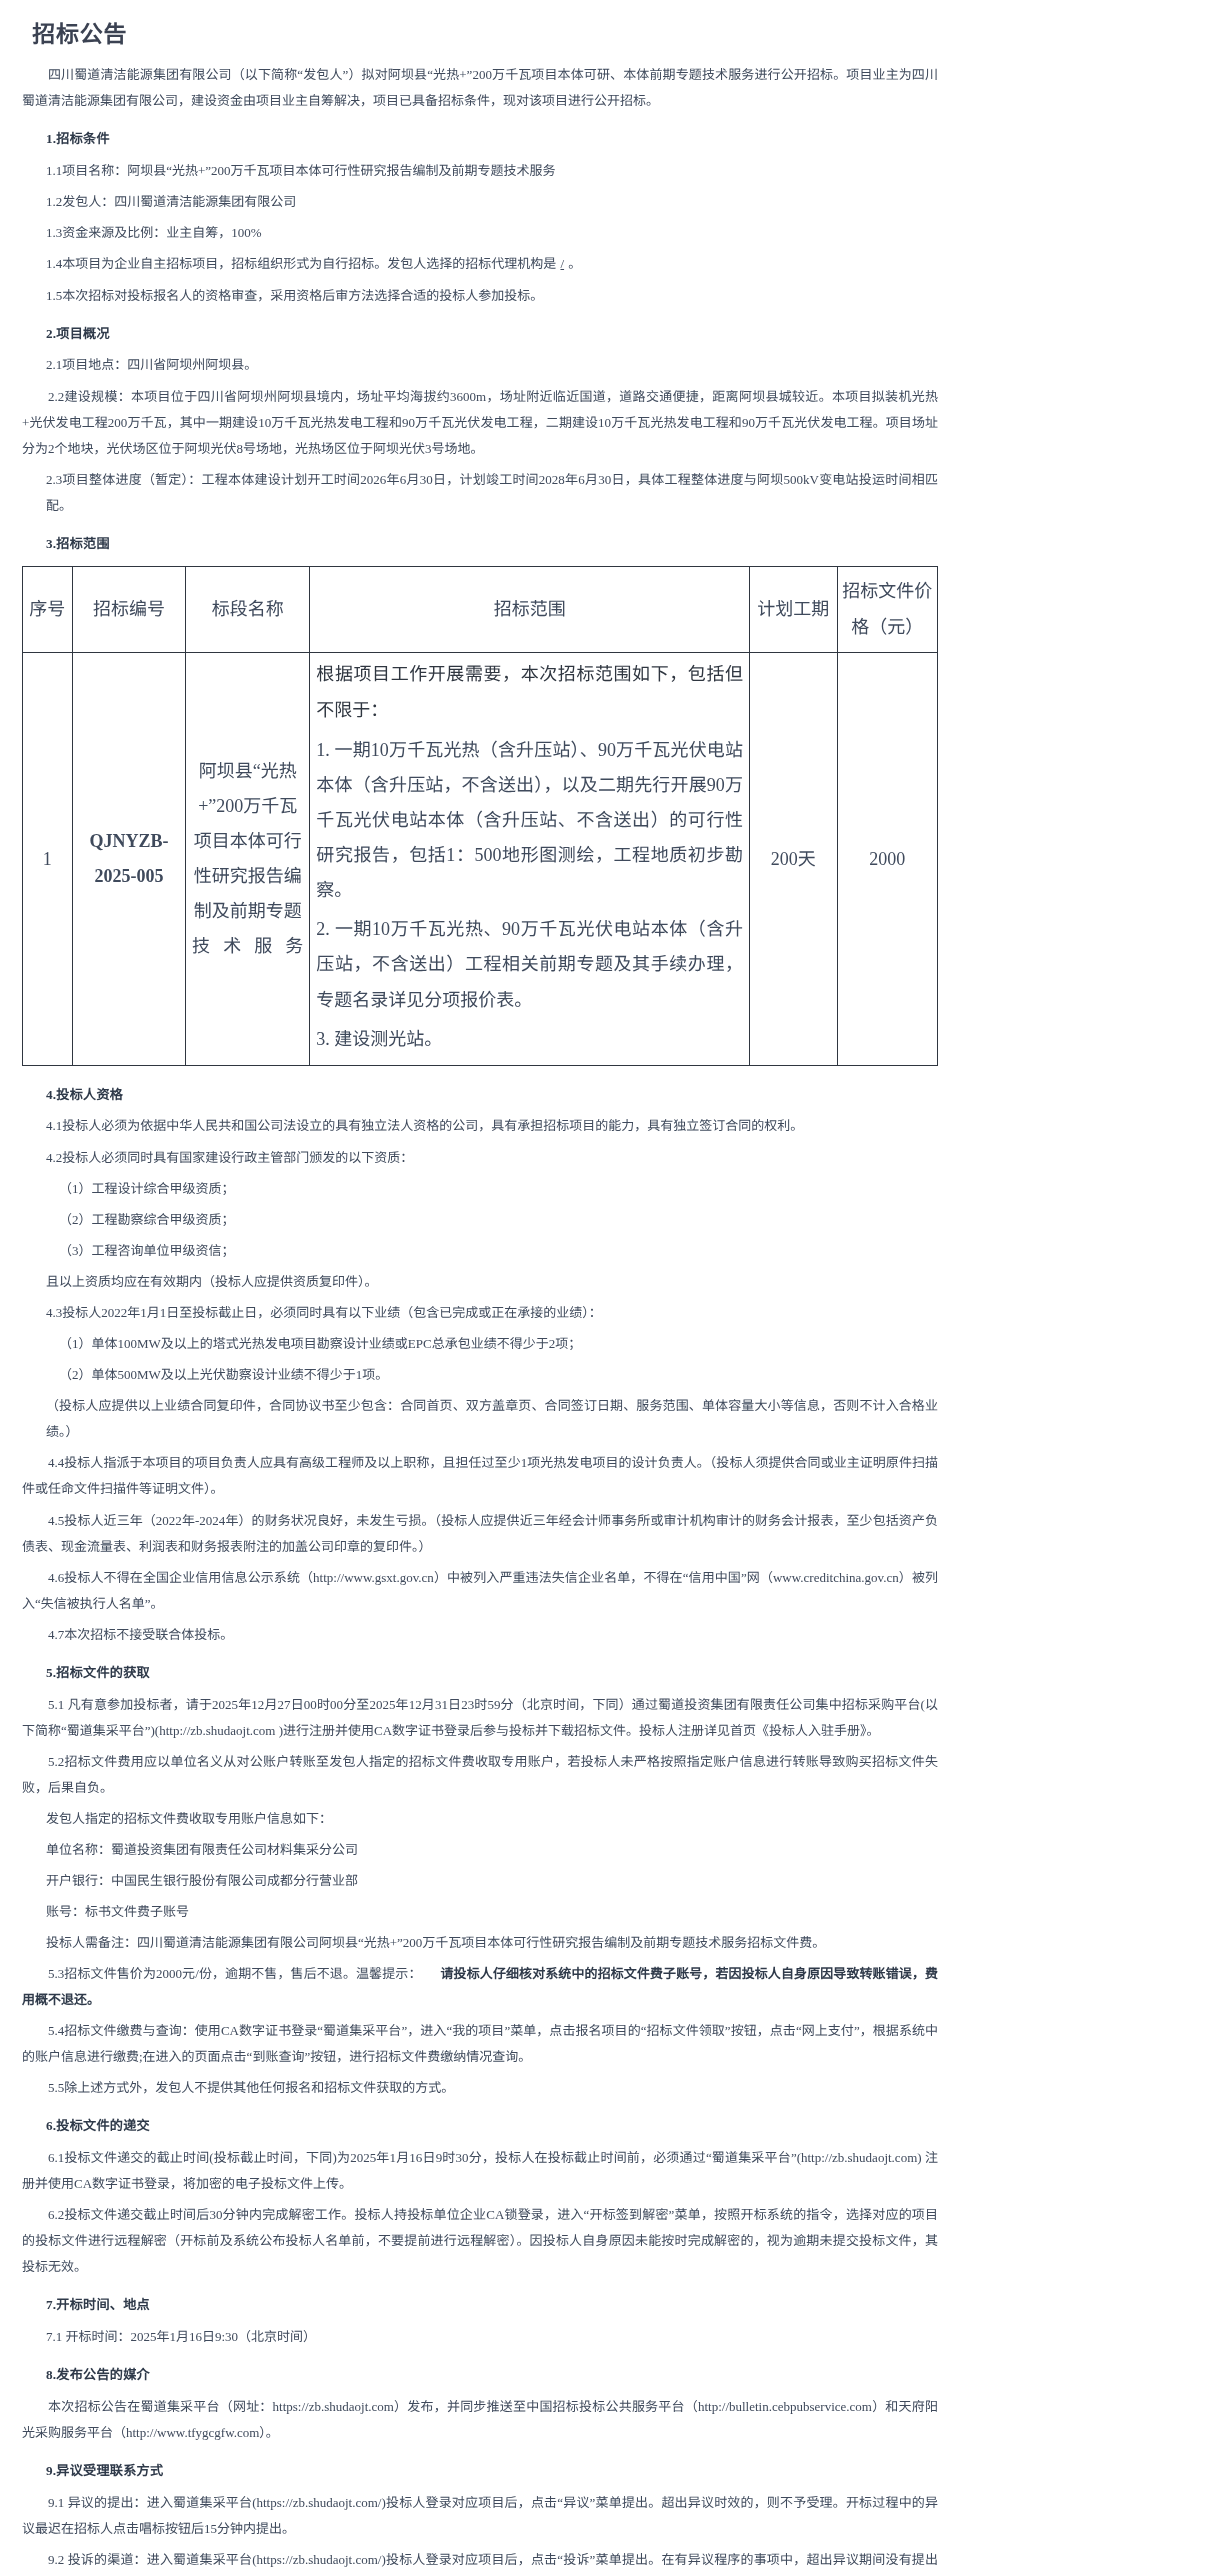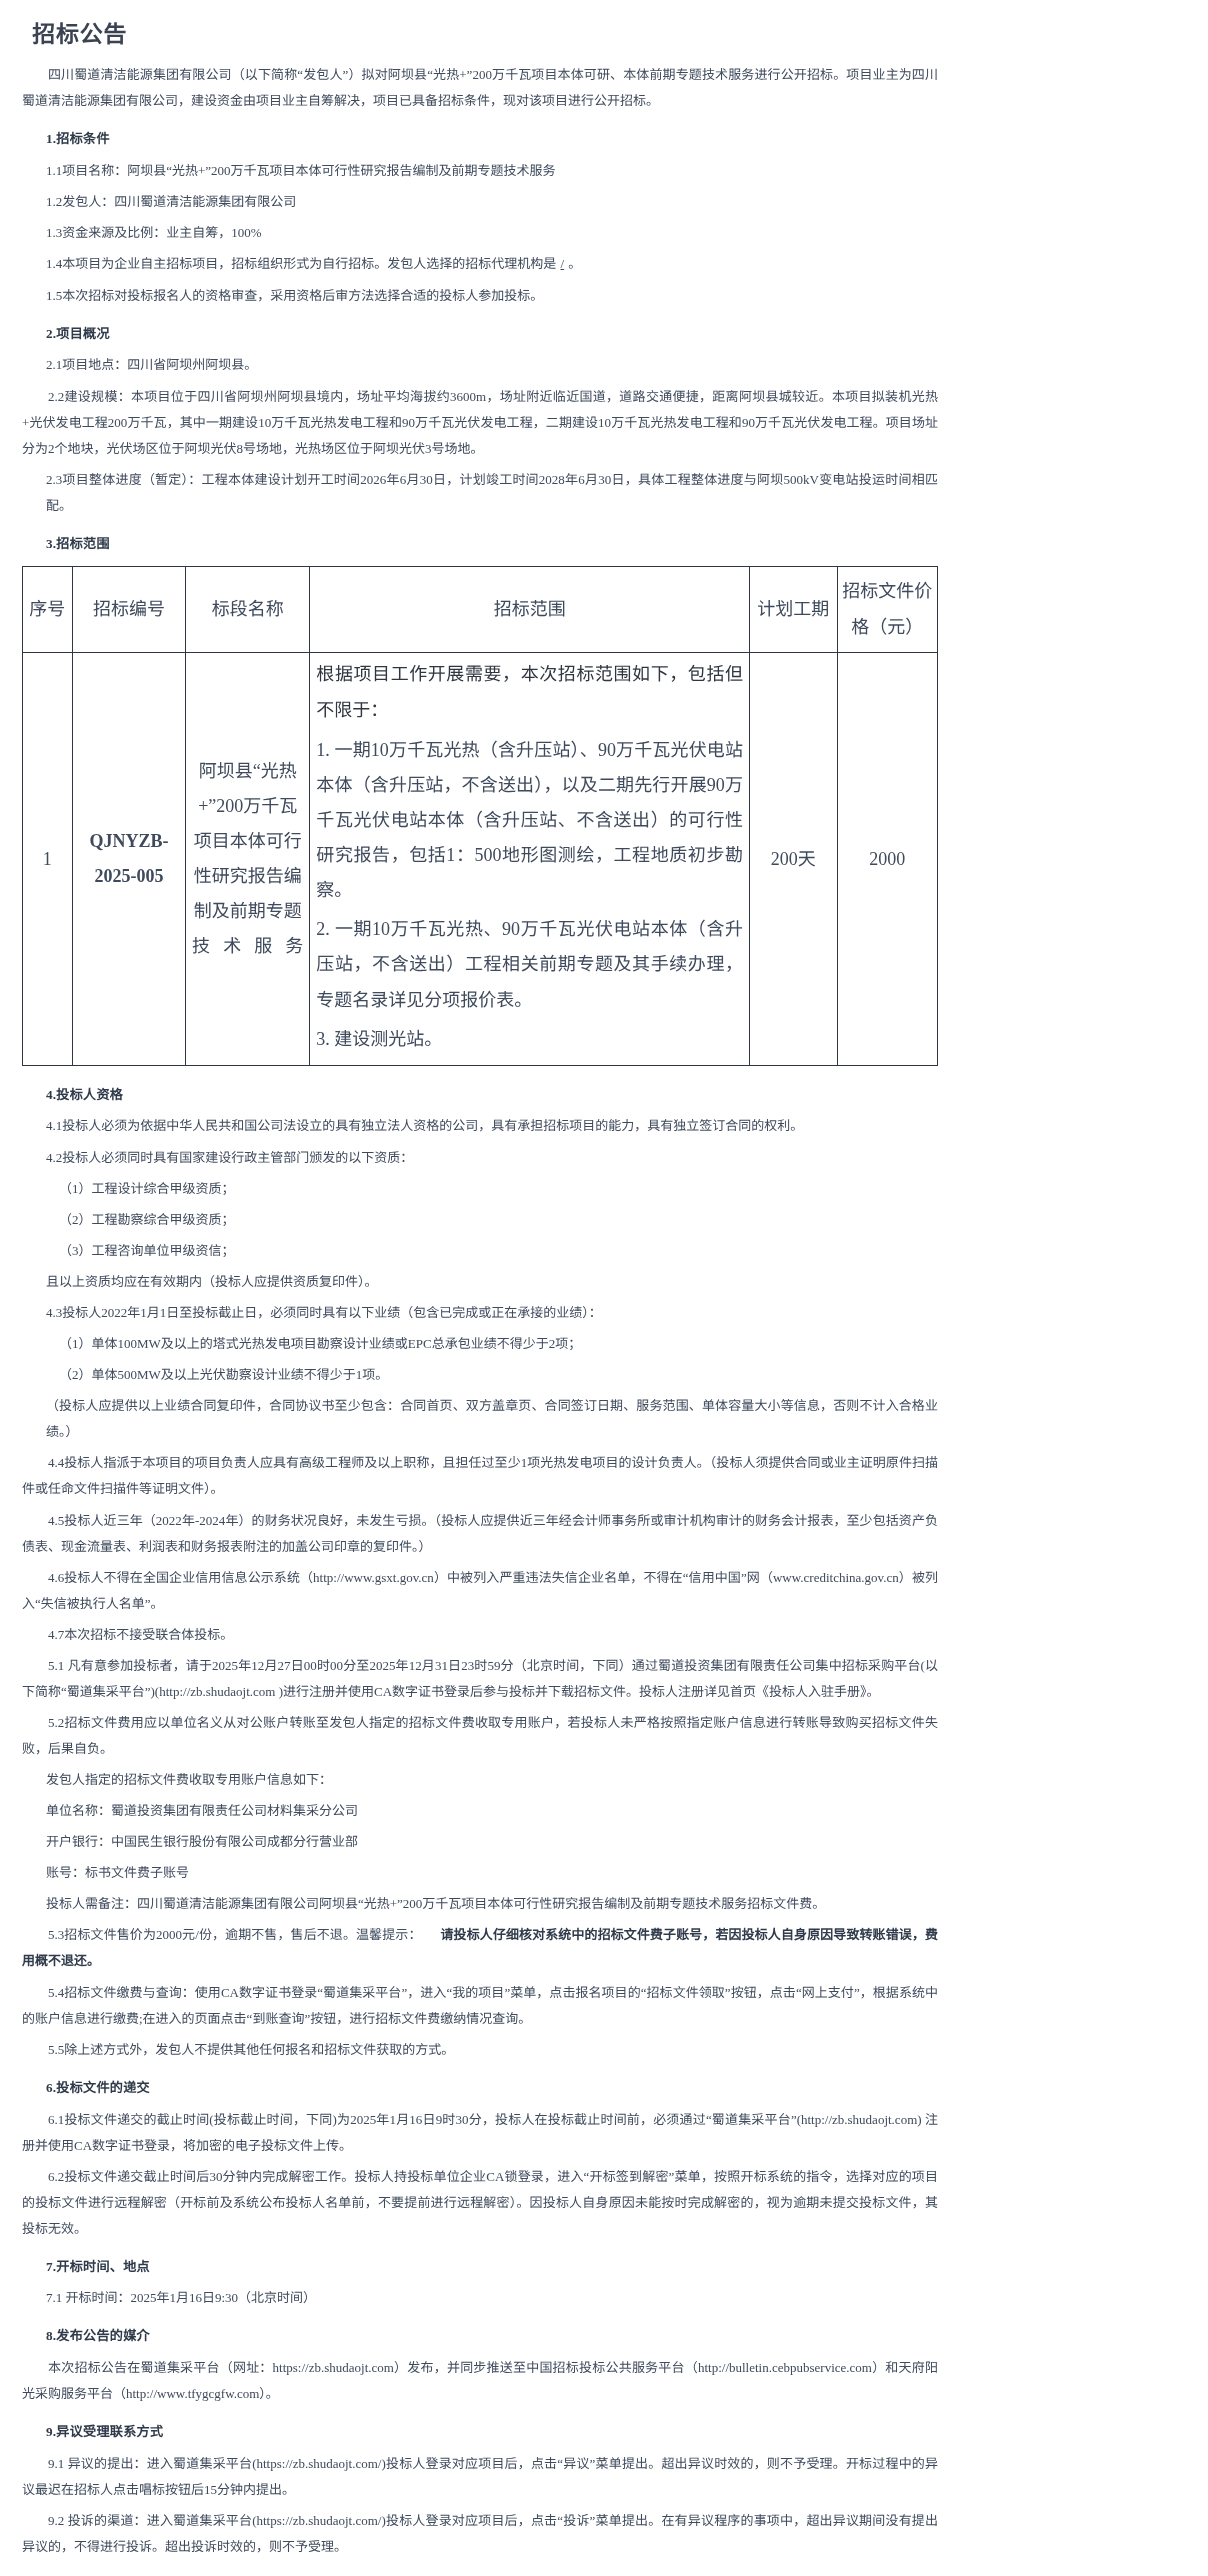--- a/index.html
+++ b/index.html
@@ -189,20 +189,21 @@
   <p class="body pad-l">且以上资质均应在有效期内（投标人应提供资质复印件）。</p>
   <p class="body pad-l">4.3投标人2022年1月1日至投标截止日，必须同时具有以下业绩（包含已完成或正在承接的业绩）：</p>
   <p class="body pad-l2">（1）单体100MW及以上的塔式光热发电项目勘察设计业绩或EPC总承包业绩不得少于2项；</p>
   <p class="body pad-l2">（2）单体500MW及以上光伏勘察设计业绩不得少于1项。</p>
   <p class="body pad-l">（投标人应提供以上业绩合同复印件，合同协议书至少包含：合同首页、双方盖章页、合同签订日期、服务范围、单体容量大小等信息，否则不计入合格业绩。）</p>
   <p class="body indent">4.4投标人指派于本项目的项目负责人应具有高级工程师及以上职称，且担任过至少1项光热发电项目的设计负责人。（投标人须提供合同或业主证明原件扫描件或任命文件扫描件等证明文件）。</p>
   <p class="body indent">4.5投标人近三年（2022年-2024年）的财务状况良好，未发生亏损。（投标人应提供近三年经会计师事务所或审计机构审计的财务会计报表，至少包括资产负债表、现金流量表、利润表和财务报表附注的加盖公司印章的复印件。）</p>
   <p class="body indent">4.6投标人不得在全国企业信用信息公示系统（http://www.gsxt.gov.cn）中被列入严重违法失信企业名单，不得在“信用中国”网（www.creditchina.gov.cn）被列入“失信被执行人名单”。</p>
   <p class="body indent">4.7本次招标不接受联合体投标。</p>
 
+  <h2 class="section">5.招标文件的获取</h2>
   <p class="body indent">5.1 凡有意参加投标者，请于2025年12月27日00时00分至2025年12月31日23时59分（北京时间，下同）通过蜀道投资集团有限责任公司集中招标采购平台(以下简称“蜀道集采平台”)(http://zb.shudaojt.com )进行注册并使用CA数字证书登录后参与投标并下载招标文件。投标人注册详见首页《投标人入驻手册》。</p>
   <p class="body indent">5.2招标文件费用应以单位名义从对公账户转账至发包人指定的招标文件费收取专用账户，若投标人未严格按照指定账户信息进行转账导致购买招标文件失败，后果自负。</p>
   <p class="body pad-l">发包人指定的招标文件费收取专用账户信息如下：</p>
   <p class="body pad-l">单位名称：蜀道投资集团有限责任公司材料集采分公司</p>
   <p class="body pad-l">开户银行：中国民生银行股份有限公司成都分行营业部</p>
   <p class="body pad-l">账号：标书文件费子账号</p>
   <p class="body pad-l">投标人需备注：四川蜀道清洁能源集团有限公司阿坝县“光热+”200万千瓦项目本体可行性研究报告编制及前期专题技术服务招标文件费。</p>
   <p class="body indent"><span>5.3招标文件售价为2000元/份，逾期不售，售后不退。温馨提示：</span><span class="bold">请投标人仔细核对系统中的招标文件费子账号，若因投标人自身原因导致转账错误，费用概不退还。</span></p>
   <p class="body indent">5.4招标文件缴费与查询：使用CA数字证书登录“蜀道集采平台”，进入“我的项目”菜单，点击报名项目的“招标文件领取”按钮，点击“网上支付”，根据系统中的账户信息进行缴费;在进入的页面点击“到账查询”按钮，进行招标文件费缴纳情况查询。</p>
   <p class="body indent">5.5除上述方式外，发包人不提供其他任何报名和招标文件获取的方式。</p>

